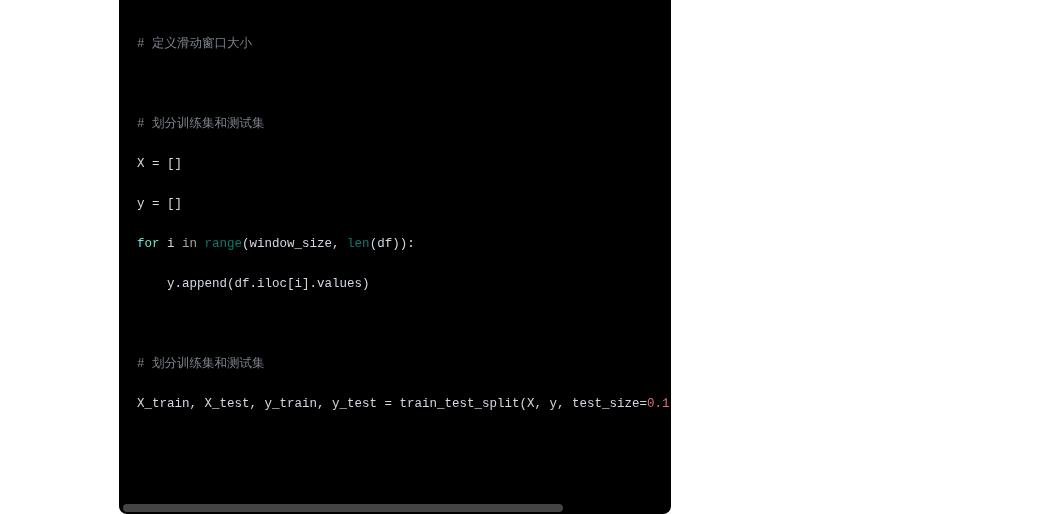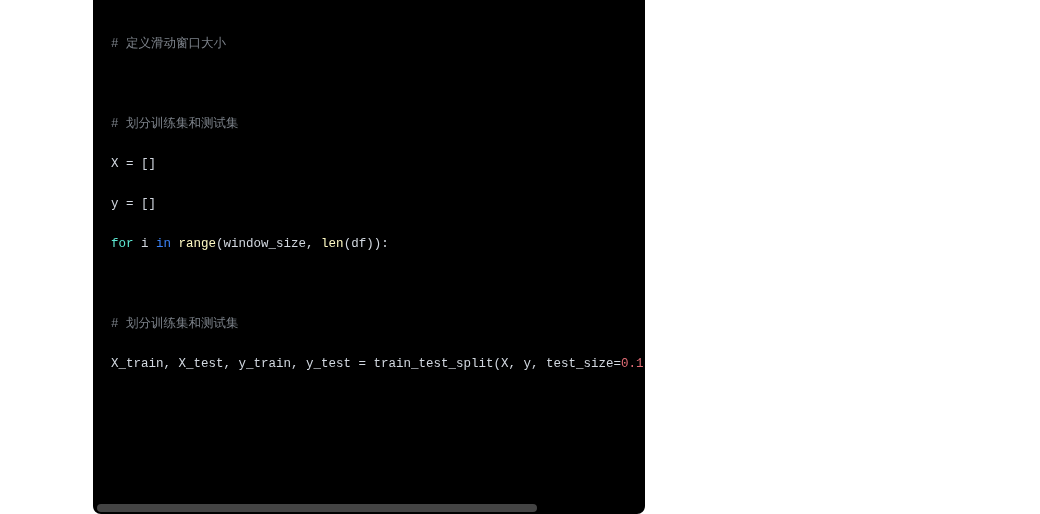--- a/index.html
+++ b/index.html
@@ -5,21 +5,21 @@
   * { margin: 0; padding: 0; box-sizing: border-box; }
   body {
     background: #ffffff;
     font-family: ui-monospace, SFMono-Regular, "SF Mono", Menlo, Consolas, "Liberation Mono", monospace;
     font-size: 12.5px;
     line-height: 20px;
     overflow: hidden;
   }
   .code-block {
     position: relative;
-    margin-left: 93px;
+    margin-left: 119px;
     width: 552px;
     height: 514px;
     background: #000000;
     overflow: hidden;
     border-bottom-left-radius: 8px;
     border-bottom-right-radius: 8px;
   }
   .code-inner {
     padding: 14px 18px 20px 18px;
     white-space: pre;
@@ -27,22 +27,22 @@
     overflow-y: hidden;
     height: 100%;
   }
   .line { height: 20px; }
   .cmt { color: #7c828a; }
   .id  { color: #d2d8e0; }
   .op  { color: #d2d8e0; }
   .pun { color: #d2d8e0; }
   .num { color: #e06c75; }
   .kw  { color: #5eead4; }
-  .kw2 { color: #3b82f6; }
-  .bi  { color: #fef9c3; }
+  .kw2 { color: #a3a3a3; }
+  .bi  { color: #0f766e; }
   .scrollbar {
     position: absolute;
     bottom: 2px;
     left: 4px;
     width: 440px;
     height: 8px;
     background: #444;
     border-radius: 4px;
   }
 </style>
@@ -50,20 +50,21 @@
 <body>
 
 <div class="code-block">
   <div class="code-inner">
 <div class="line"><span class="cmt"># 定义滑动窗口大小</span></div>
 <div class="line"></div>
 <div class="line"><span class="cmt"># 划分训练集和测试集</span></div>
 <div class="line"><span class="id">X</span><span class="pun"> = []</span></div>
 <div class="line"><span class="id">y</span><span class="pun"> = []</span></div>
 <div class="line"><span class="kw">for</span><span class="id"> i </span><span class="kw2">in</span><span class="id"> </span><span class="bi">range</span><span class="pun">(window_size, </span><span class="bi">len</span><span class="pun">(df)):</span></div>
+<div class="line"><span class="id">    y.append(df.iloc[i].values)</span></div>
 <div class="line"></div>
 <div class="line"><span class="cmt"># 划分训练集和测试集</span></div>
 <div class="line"><span class="id">X_train, X_test, y_train, y_test = train_test_split(X, y, test_size=</span><span class="num">0.1</span><span class="id">, ran</span></div>
 
 
 
 
 
 
 

